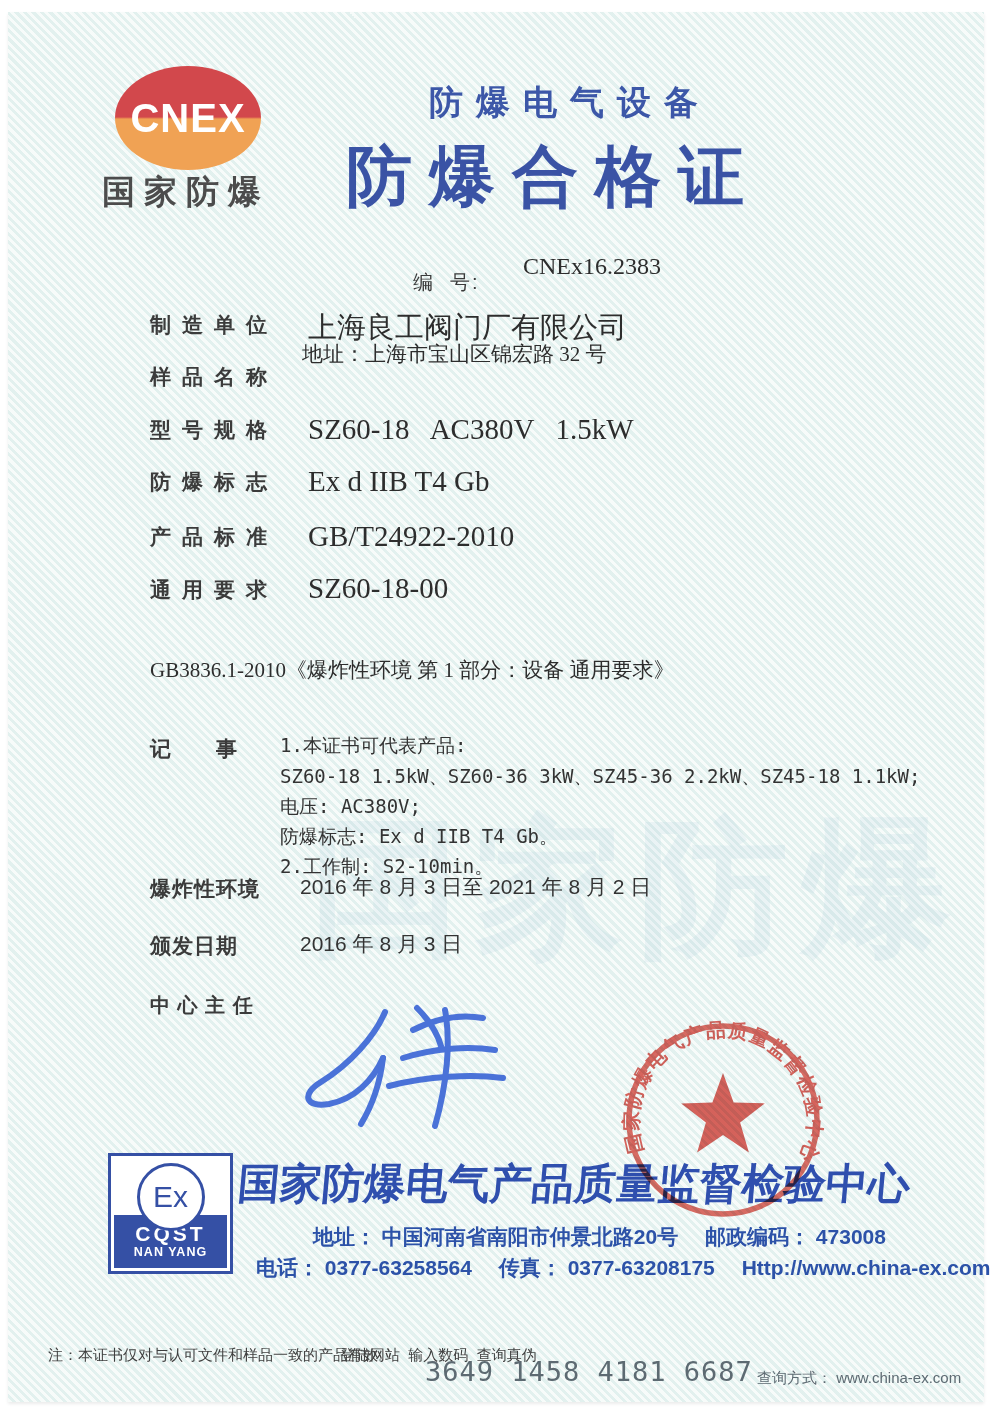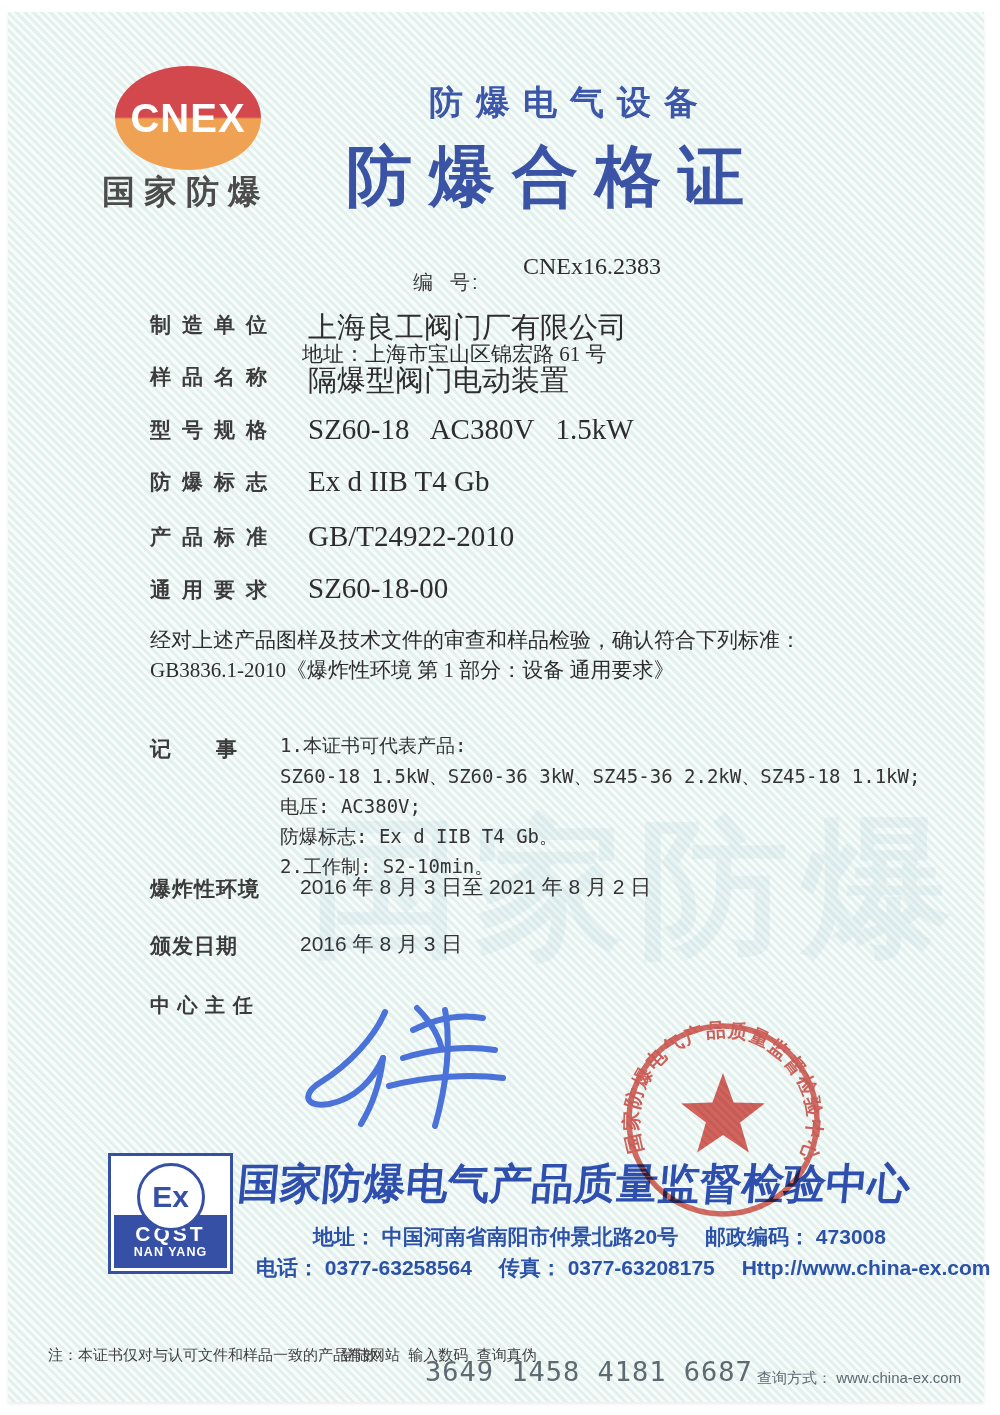--- a/index.html
+++ b/index.html
@@ -39,21 +39,21 @@
   
   .stamp{left:608px;top:1005px;width:230px;height:230px;z-index:4;mix-blend-mode:multiply;opacity:0.92;}
   
   .exmark{left:108px;top:1153px;width:119px;height:115px;border:3px solid #3550a5;background:#fff;}
   .exmark .bluebox{position:absolute;left:3px;right:3px;bottom:3px;height:53px;background:#3550a5;
         display:flex;flex-direction:column;align-items:center;justify-content:center;z-index:1;}
   .exmark .cqst{color:#fff;font-size:21px;font-weight:bold;letter-spacing:3px;line-height:1.05;}
   .exmark .nanyang{color:#fff;font-size:12.5px;font-weight:bold;letter-spacing:1px;line-height:1.2;}
   .exmark .circle{position:absolute;top:7px;left:50%;transform:translateX(-50%);width:62px;height:62px;
         border:3.5px solid #3550a5;border-radius:50%;background:#fff;z-index:2;
-        display:flex;align-items:center;justify-content:center;font-size:30px;font-weight:bold;color:#3550a5;}
+        display:flex;align-items:center;justify-content:center;font-size:30px;font-weight:normal;color:#3550a5;}
   .org-name{left:238px;top:1156px;font-size:42px;font-weight:bold;color:#2f4fae;
         font-family:"Liberation Serif","DejaVu Serif",serif;transform:skewX(-5deg);white-space:pre;z-index:3;}
   .org-address{left:313px;top:1223px;font-size:21px;font-weight:700;color:#2c52a8;white-space:pre;}
   .org-phone{left:256px;top:1254px;font-size:21px;font-weight:700;color:#2c52a8;white-space:pre;}
   
   .note{left:48px;top:1346px;font-size:15px;color:#3f3f3f;white-space:pre;}
   .verify-hint{left:340px;top:1346px;font-size:15px;color:#3f3f3f;white-space:pre;}
   .code{left:425px;top:1356px;font-size:27px;color:#5d6a72;letter-spacing:1px;
         font-family:"DejaVu Sans Mono","Liberation Mono",monospace;white-space:pre;}
   .query{left:757px;top:1369px;font-size:15px;color:#5d6a72;white-space:pre;}
@@ -70,38 +70,36 @@
   </div>
   <div class="abs logo-caption">国家防爆</div>
 
   <div class="abs cert-title">防爆合格证</div>
   <div class="abs doc-type">防爆电气设备</div>
   <div class="abs certno-label">编  号:</div>
   <div class="abs certno-value">CNEx16.2383</div>
 
   <div class="abs flabel" style="top:311px">制造单位</div>
   <div class="abs val" style="top:308px">上海良工阀门厂有限公司</div>
-  <div class="abs val-sm" style="top:340px">地址：上海市宝山区锦宏路 61 号</div>
+  <div class="abs val-sm" style="top:340px">地址：上海市宝山区锦宏路 32 号</div>
 
   <div class="abs flabel" style="top:363px">样品名称</div>
-  <div class="abs val" style="top:361px">隔爆型阀门电动装置</div>
 
   <div class="abs flabel" style="top:416px">型号规格</div>
   <div class="abs val" style="top:413px">SZ60-18   AC380V   1.5kW</div>
 
   <div class="abs flabel" style="top:468px">防爆标志</div>
   <div class="abs val" style="top:465px">Ex d IIB T4 Gb</div>
 
   <div class="abs flabel" style="top:523px">产品标准</div>
   <div class="abs val" style="top:520px">GB/T24922-2010</div>
 
   <div class="abs flabel" style="top:576px">通用要求</div>
   <div class="abs val" style="top:572px">SZ60-18-00</div>
 
-  <div class="abs stmt" style="top:626px">经对上述产品图样及技术文件的审查和样品检验，确认符合下列标准：</div>
   <div class="abs stmt" style="top:656px">GB3836.1-2010《爆炸性环境 第 1 部分：设备 通用要求》</div>
 
   <div class="abs flabel" style="top:735px;letter-spacing:12px">记　事</div>
   <div class="abs rem" style="top:733px">1.本证书可代表产品:</div>
   <div class="abs rem" style="top:764px">SZ60-18 1.5kW、SZ60-36 3kW、SZ45-36 2.2kW、SZ45-18 1.1kW;</div>
   <div class="abs rem" style="top:794px">电压: AC380V;</div>
   <div class="abs rem" style="top:824px">防爆标志: Ex d IIB T4 Gb。</div>
   <div class="abs rem" style="top:854px">2.工作制: S2-10min。</div>
 
   <div class="abs flabel2" style="top:875px">爆炸性环境</div>

